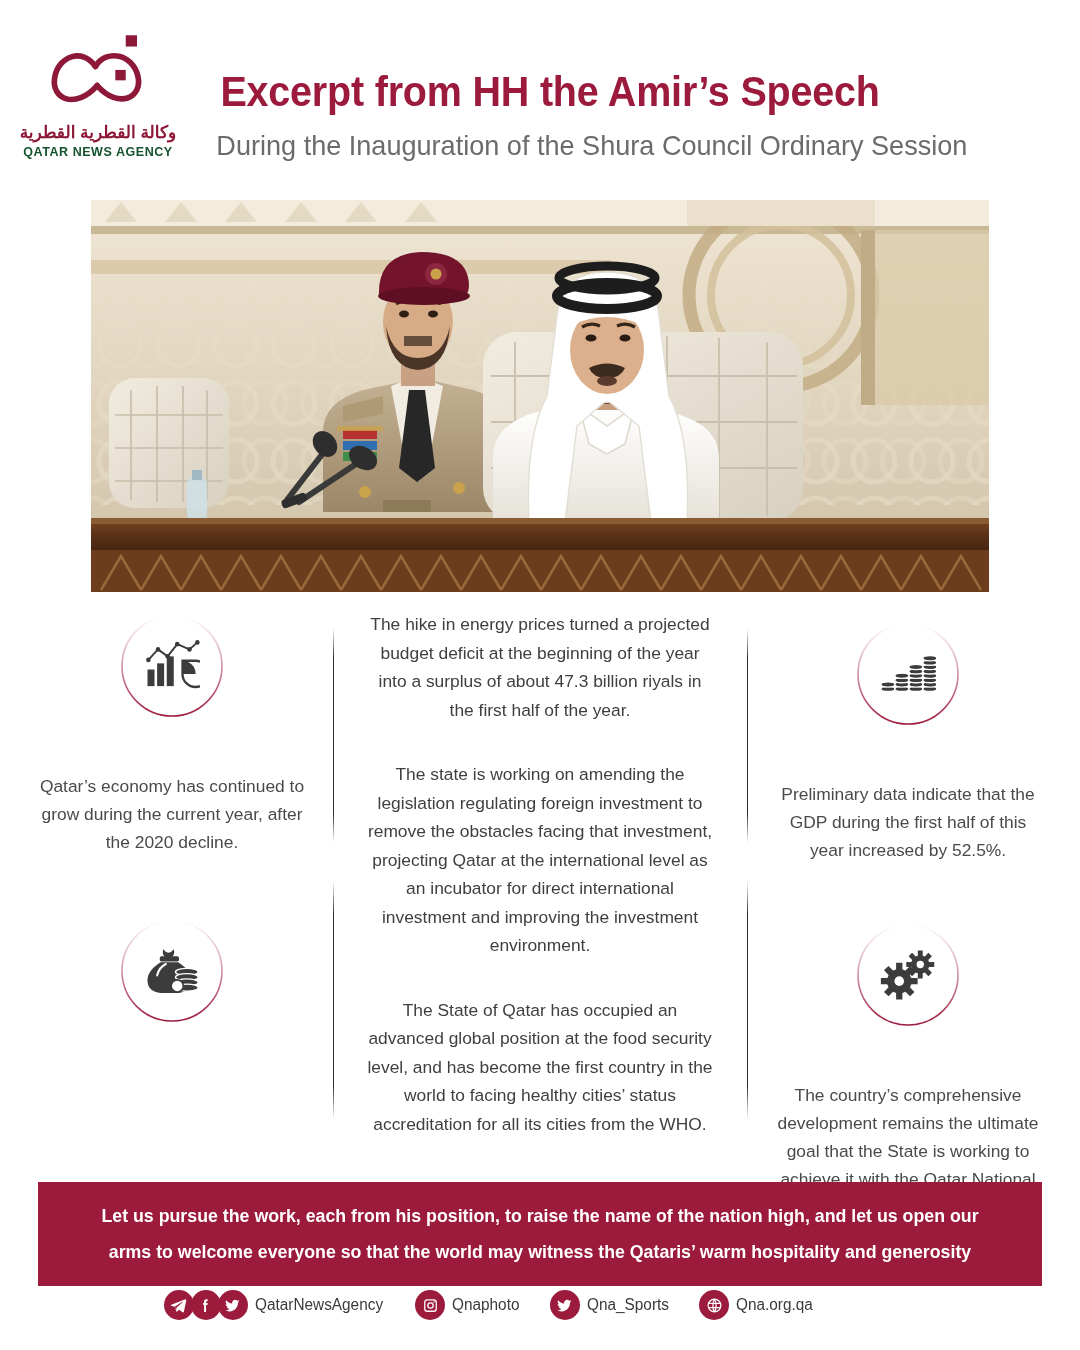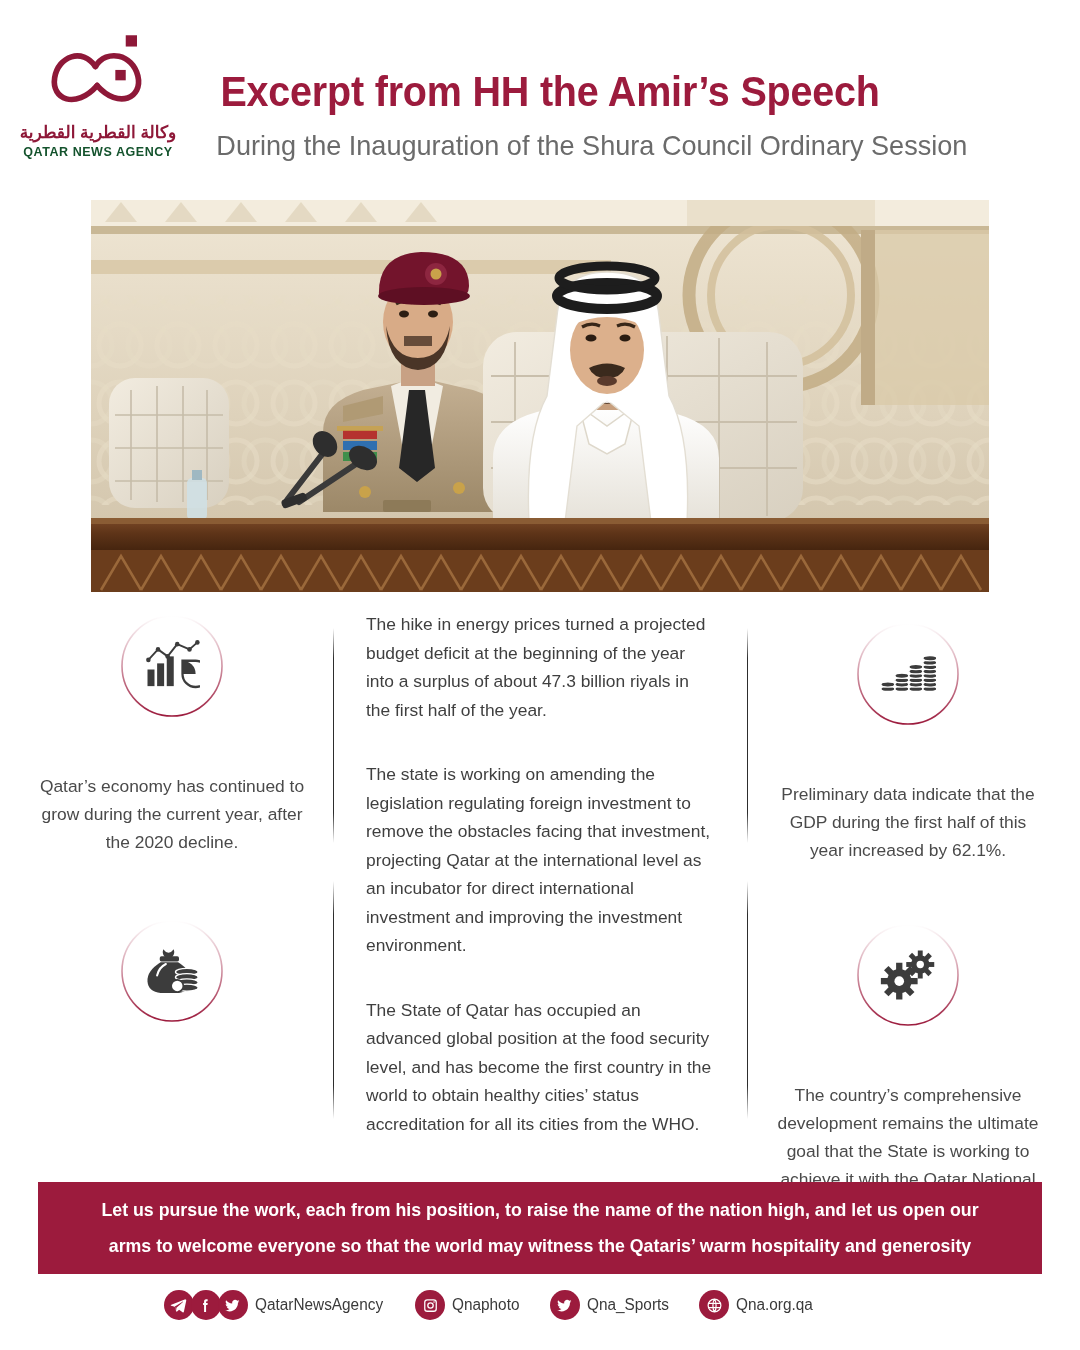--- a/index.html
+++ b/index.html
@@ -156,37 +156,37 @@
     font-size: 17.4px;
     color: #4a4a4a;
     line-height: 1.62;
     max-width: 270px;
   }
 
   .center-para {
     font-size: 17.4px;
     color: #3f3f3f;
     line-height: 1.64;
-    text-align: left;
+    text-align: center;
     max-width: 370px;
   }
   .hr-fade {
     width: 250px;
     height: 1px;
     margin: 19px auto 17px auto;
     background: linear-gradient(to right, rgba(40,40,40,0) 0%, #3a3a3a 22%, #3a3a3a 78%, rgba(40,40,40,0) 100%);
   }
 
   
   .quote-banner {
     position: absolute;
     left: 38px;
     top: 1182px;
     width: 1004px;
-    height: 92px;
+    height: 104px;
     background: #9C1B3D;
     display: flex;
     align-items: center;
     justify-content: center;
     box-sizing: border-box;
     padding: 0 42px;
   }
   .quote-text {
     color: #ffffff;
     font-size: 18.6px;
@@ -521,21 +521,21 @@
     <div class="vline a"></div>
     <div class="vline gap"></div>
     <div class="vline b"></div>
   </div>
 
   <div class="col-center">
     <div class="center-para">The hike in energy prices turned a projected budget deficit at the beginning of the year into a surplus of about 47.3 billion riyals in the first half of the year.</div>
     <div class="hr-fade"></div>
     <div class="center-para">The state is working on amending the legislation regulating foreign investment to remove the obstacles facing that investment, projecting Qatar at the international level as an incubator for direct international investment and improving the investment environment.</div>
     <div class="hr-fade"></div>
-    <div class="center-para">The State of Qatar has occupied an advanced global position at the food security level, and has become the first country in the world to obtain healthy cities’ status accreditation for all its cities from the WHO.</div>
+    <div class="center-para">The State of Qatar has occupied an advanced global position at the food security level, and has become the first country in the world to facing healthy cities’ status accreditation for all its cities from the WHO.</div>
   </div>
 
   <div class="divider-col">
     <div class="vline a"></div>
     <div class="vline gap"></div>
     <div class="vline b"></div>
   </div>
 
   <div class="col-side">
 
@@ -574,21 +574,21 @@
               <ellipse cx="57" cy="36" rx="8" ry="3"></ellipse>
               <ellipse cx="57" cy="31" rx="8" ry="3"></ellipse>
               <ellipse cx="57" cy="26" rx="8" ry="3"></ellipse>
               <ellipse cx="57" cy="21" rx="8" ry="3"></ellipse>
               <ellipse cx="57" cy="16" rx="8" ry="3"></ellipse>
               <ellipse cx="57" cy="11" rx="8" ry="3"></ellipse>
             </g>
           </svg>
         </span>
       </div>
-      <div class="cell-text">Preliminary data indicate that the GDP during the first half of this year increased by 62.1%.</div>
+      <div class="cell-text">Preliminary data indicate that the GDP during the first half of this year increased by 52.5%.</div>
     </div>
 
     <div class="cell r-two">
       <div class="icon-circle">
         <svg class="ring" viewBox="0 0 104 104">
           <defs>
             <linearGradient id="ringD" x1="0" y1="0" x2="0" y2="1">
               <stop offset="0%" stop-color="#9C1B3D" stop-opacity="0"></stop>
               <stop offset="38%" stop-color="#9C1B3D" stop-opacity="0.35"></stop>
               <stop offset="100%" stop-color="#9C1B3D" stop-opacity="1"></stop>

